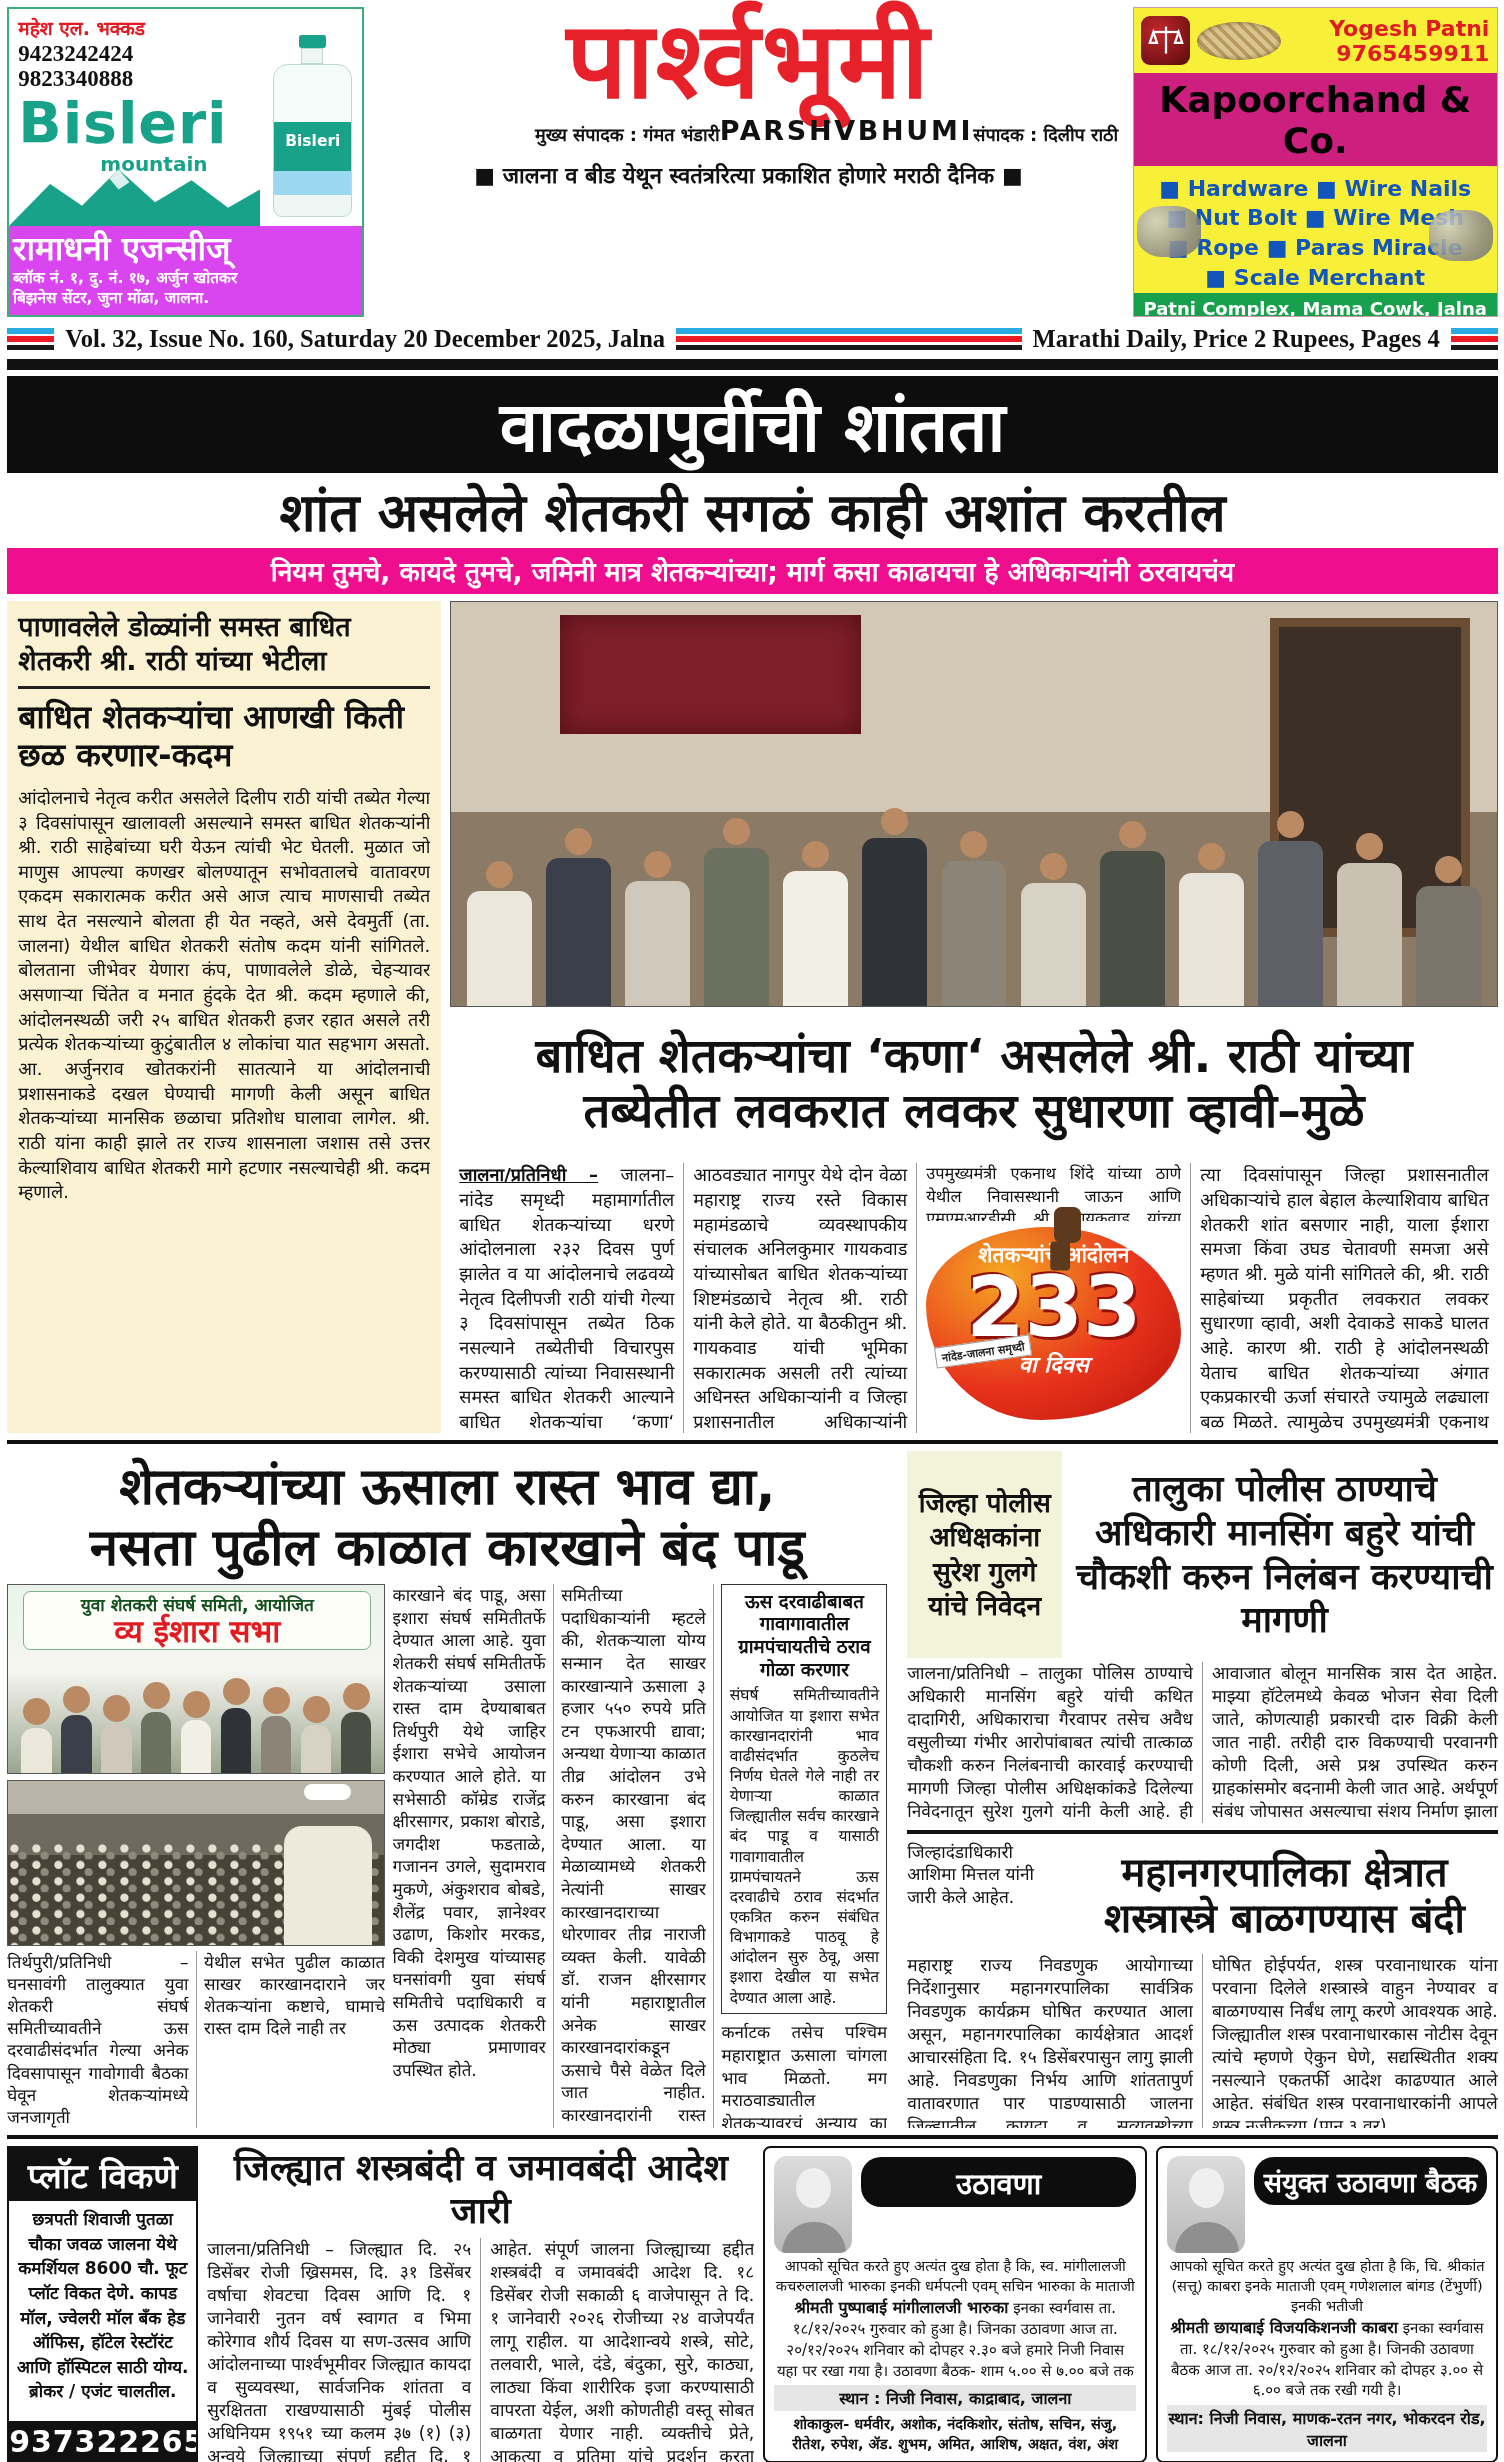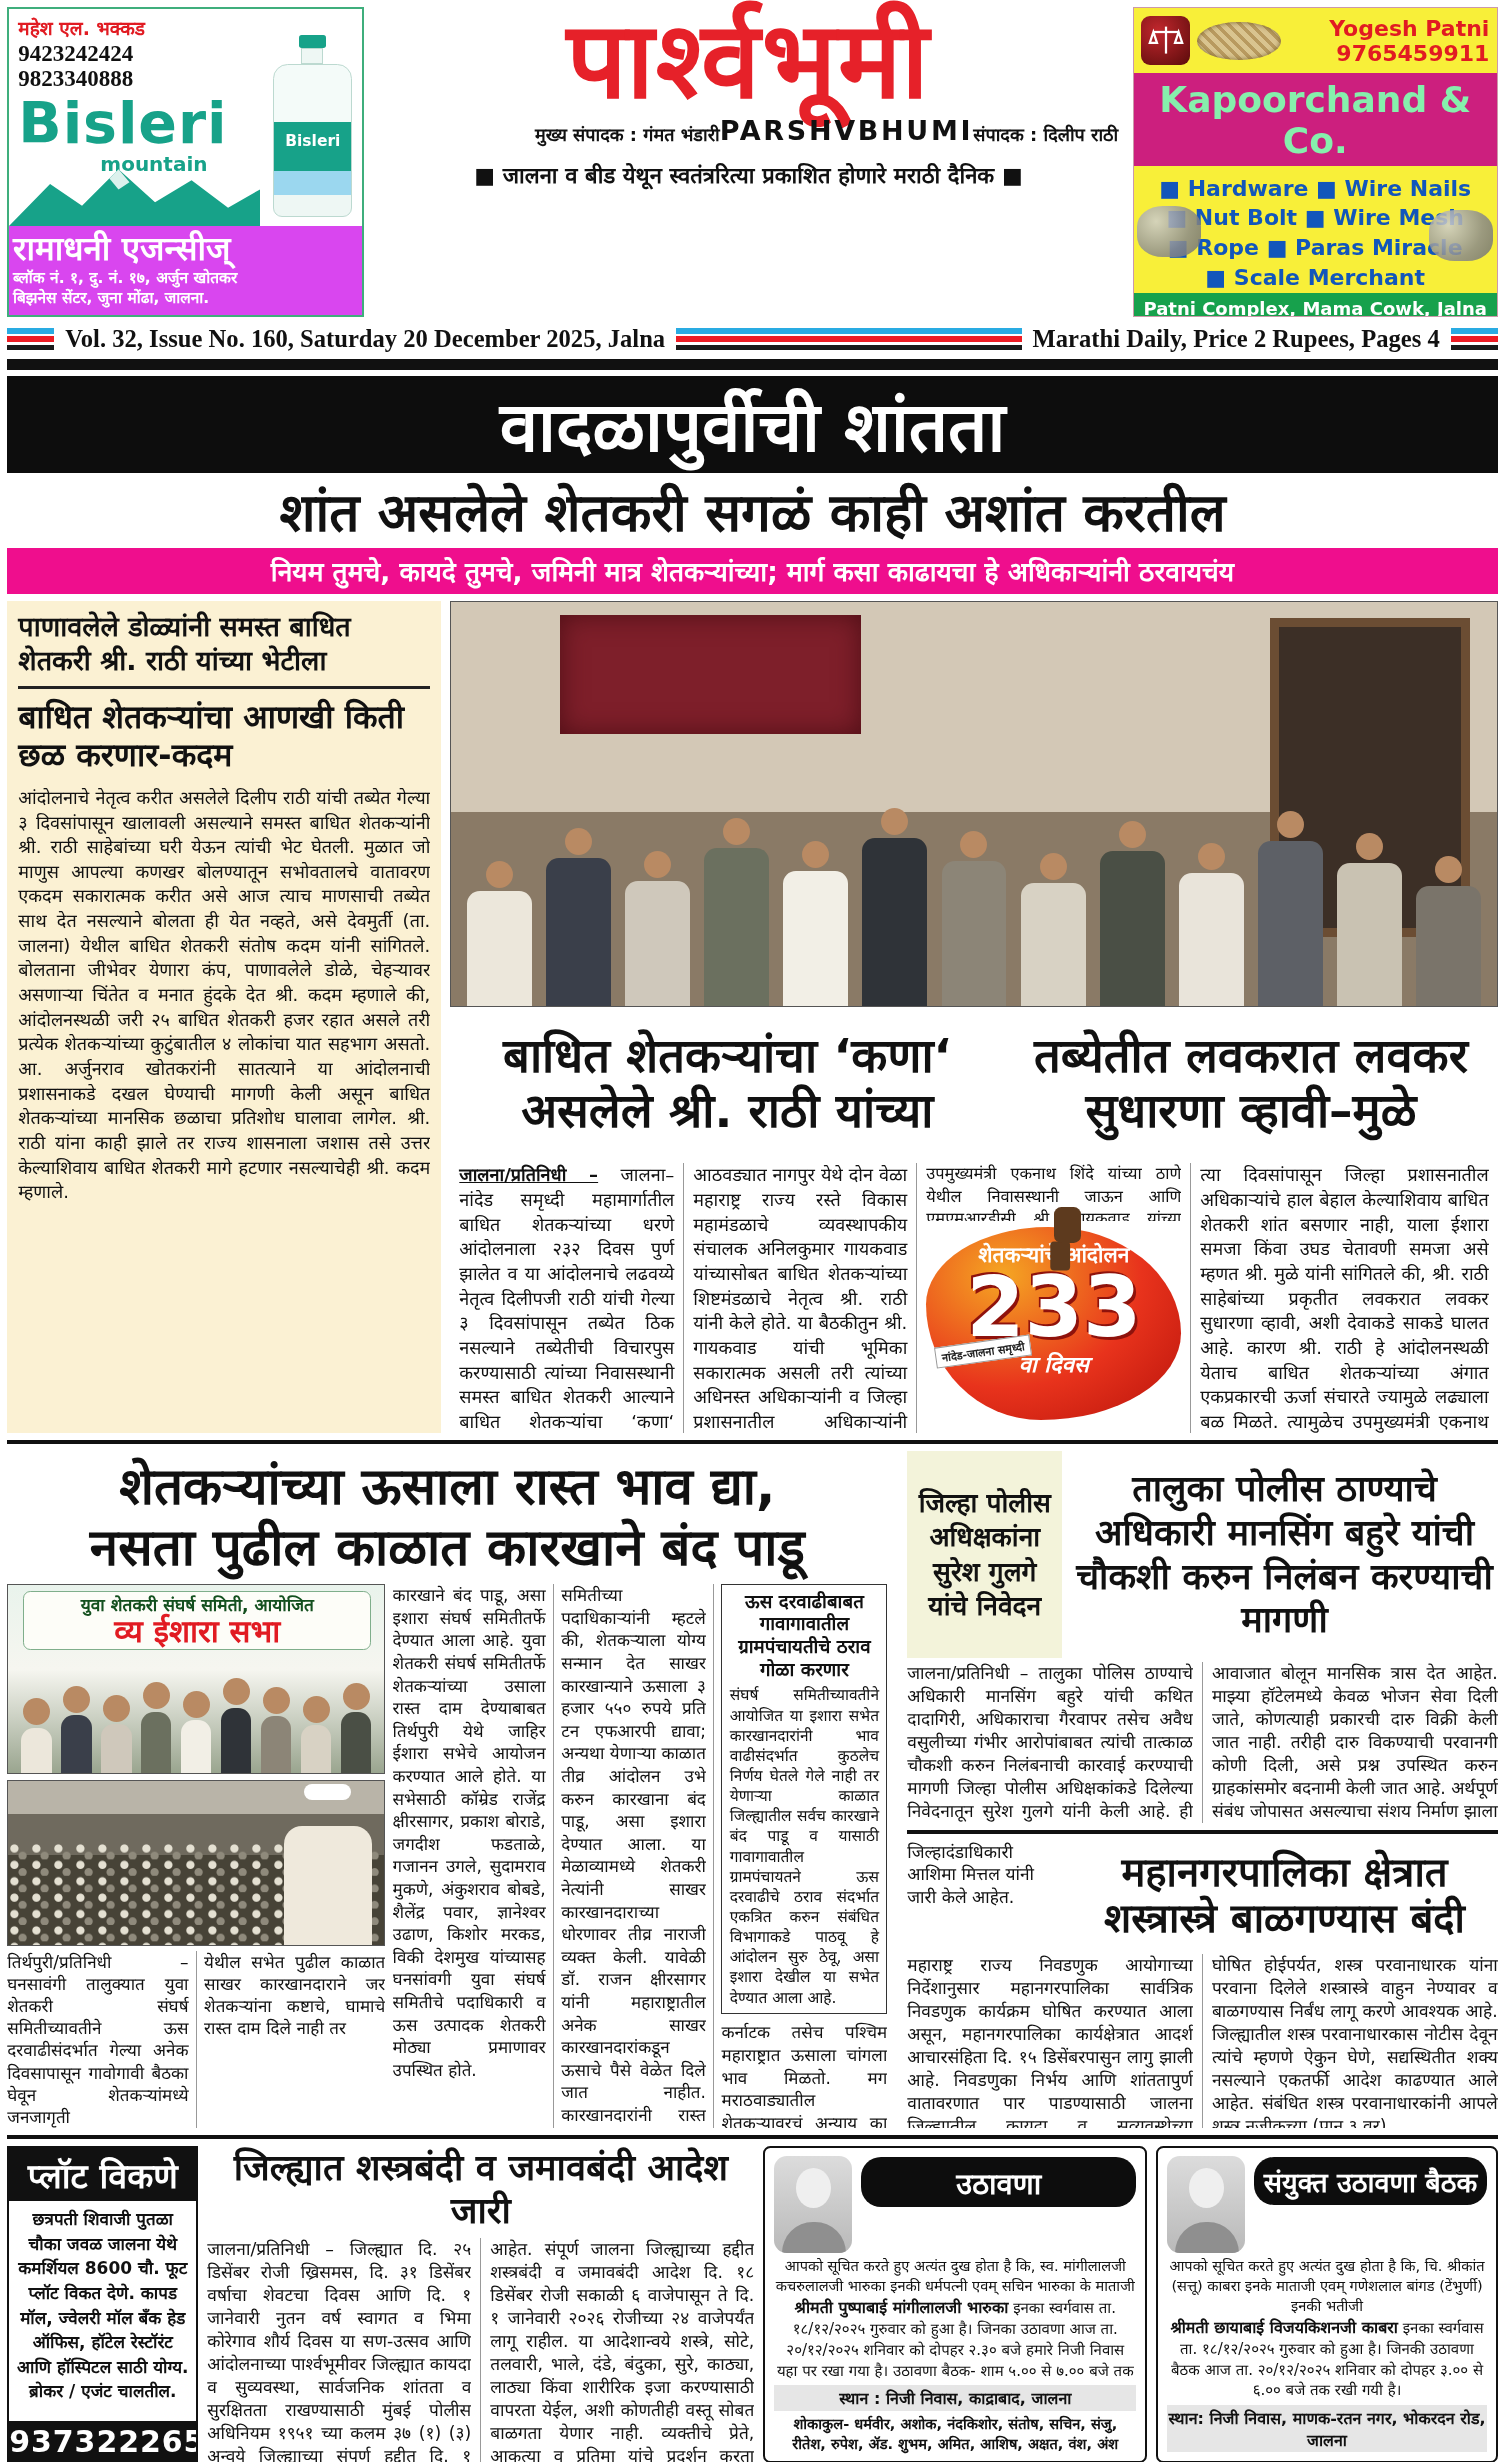--- a/index.html
+++ b/index.html
@@ -33,21 +33,21 @@
   .mast-latin{font-weight:700;font-size:27px;letter-spacing:2.7px;}
   .mast-tag{font-weight:700;font-size:22px;margin-top:12.8px;}
   .ad-kap{width:365px;border:1.8px solid #c9a; box-sizing:border-box;background:#f8ef39;
           display:flex;flex-direction:column;overflow:hidden;}
   .kap-top{display:flex;align-items:center;gap:7.3px;padding:7.3px;}
   .kap-logo{width:49px;height:49px;border-radius:9px;background:radial-gradient(circle at 35% 30%,#c1272d,#5a0b0b);
             display:flex;align-items:center;justify-content:center;flex:none;}
   .kap-rope{width:84px;height:38px;border-radius:50%;flex:none;
             background:repeating-linear-gradient(45deg,#d9c48f 0 4.6px,#b89a5f 4.6px 8.2px);box-shadow:inset 0 0 5.5px #7a6330;}
   .kap-owner{margin-left:auto;text-align:right;color:#e11b22;font-weight:700;font-size:22px;line-height:1.15;}
-  .kap-band{background:#cc1f7e;color:#86efac;text-align:center;font-weight:700;font-size:36px;padding:5.5px 1.8px;}
+  .kap-band{background:#cc1f7e;color:#000000;text-align:center;font-weight:700;font-size:36px;padding:5.5px 1.8px;}
   .kap-items{flex:1;color:#1256bb;font-weight:700;font-size:22px;text-align:center;line-height:1.35;padding-top:7.3px;position:relative;}
   .kap-items:before,.kap-items:after{content:"";position:absolute;width:64px;height:51px;border-radius:40%;
             background:radial-gradient(circle at 30% 30%,#cfcfcf,#8b8b8b 60%,#6f6f6f);opacity:.85;}
   .kap-items:before{left:3.6px;top:40px;}
   .kap-items:after{right:3.6px;top:44px;}
   .kap-green{background:#17a14c;color:#fff;text-align:center;font-weight:700;font-size:18px;line-height:1.35;padding:4.6px 1.8px;}
   .date-row{display:flex;align-items:center;gap:11px;height:40px;margin-top:1.8px;}
   .tri{display:flex;flex-direction:column;gap:2.7px;width:47px;flex:none;}
   .tri.grow{flex:1;width:auto;}
   .tri i{display:block;height:5.5px;}
@@ -73,21 +73,21 @@
   .photo-frame{border:1.8px solid #555;box-sizing:border-box;position:relative;overflow:hidden;}
   .photo-main{height:406px;background:linear-gradient(180deg,#d3c8b6 0 52%,#8a7a66 52% 100%);}
   .pm-door{position:absolute;right:27px;top:16.4px;width:182px;height:301px;background:#3c2f26;border:9px solid #6b4d33;}
   .pm-banner{position:absolute;left:109px;top:12.8px;width:301px;height:119px;background:#7e1f2a;
              box-shadow:inset 0 0 27px #4f0f16;}
   .people{position:absolute;left:0;right:0;bottom:0;height:62%;display:flex;align-items:flex-end;gap:5.5px;padding:0 11px;}
   .people.short{height:52%;}
   .person{flex:1;display:flex;flex-direction:column;align-items:center;min-width:0;height:100%;justify-content:flex-end;}
   .person .head{width:27px;height:27px;border-radius:50%;background:#b98a63;display:block;flex:none;}
   .person .torso{display:block;width:88%;height:calc(100% - 33px);border-radius:12.8px 12.8px 0 0;margin-top:2.7px;}
-  .kana-head{height:153px;display:flex;flex-direction:row;align-items:center;justify-content:center;
+  .kana-head{height:153px;display:flex;flex-direction:column;align-items:center;justify-content:center;
              font-weight:700;font-size:47px;line-height:1.18;text-align:center;}
   .kana-cols{flex:1;display:flex;margin-top:3.6px;overflow:hidden;}
   .kana-cols>div{padding:0 9px;box-sizing:border-box;overflow:hidden;}
   .kana-cols>div+div{border-left:0.9px solid #999;}
   .kc1{width:233px;flex:none;} .kc2{width:233px;flex:none;} .kc3{width:274px;flex:none;position:relative;} .kc4{flex:1;}
   .dateline{font-weight:700;text-decoration:underline;}
   .badge233{position:relative;margin-top:5.5px;height:193px;color:#fff;text-align:center;
             background:radial-gradient(ellipse at 30% 25%,#f5a623,#e8331c 55%,#b8120b);
             border-radius:48% 52% 55% 45%/40% 55% 45% 60%;padding-top:12.8px;box-sizing:border-box;}
   .b-fist{position:absolute;top:-20px;left:50%;width:27px;height:36px;background:#5d3a1e;border-radius:7.3px;

